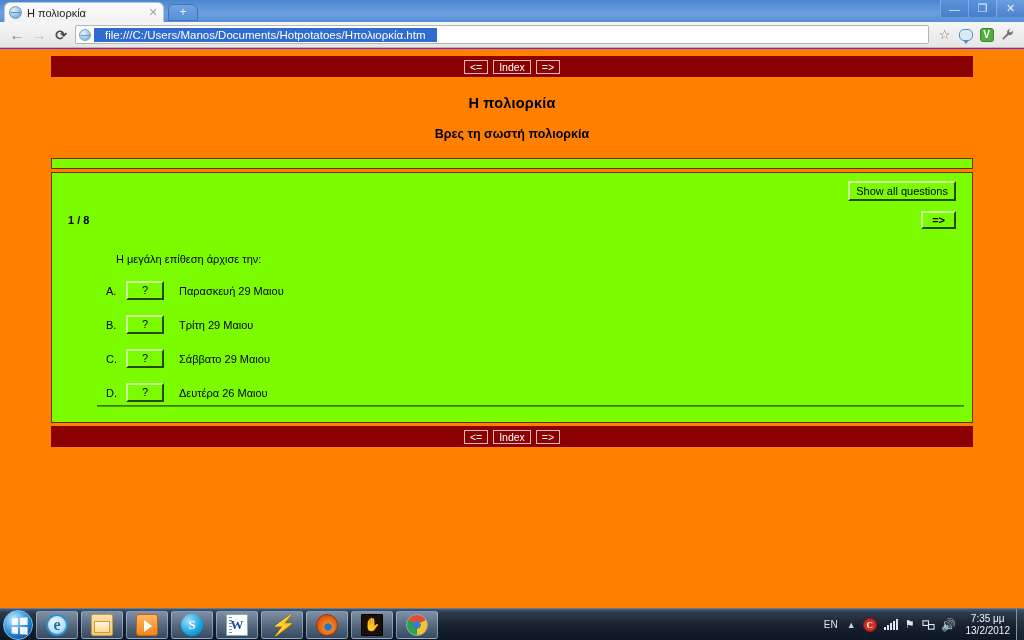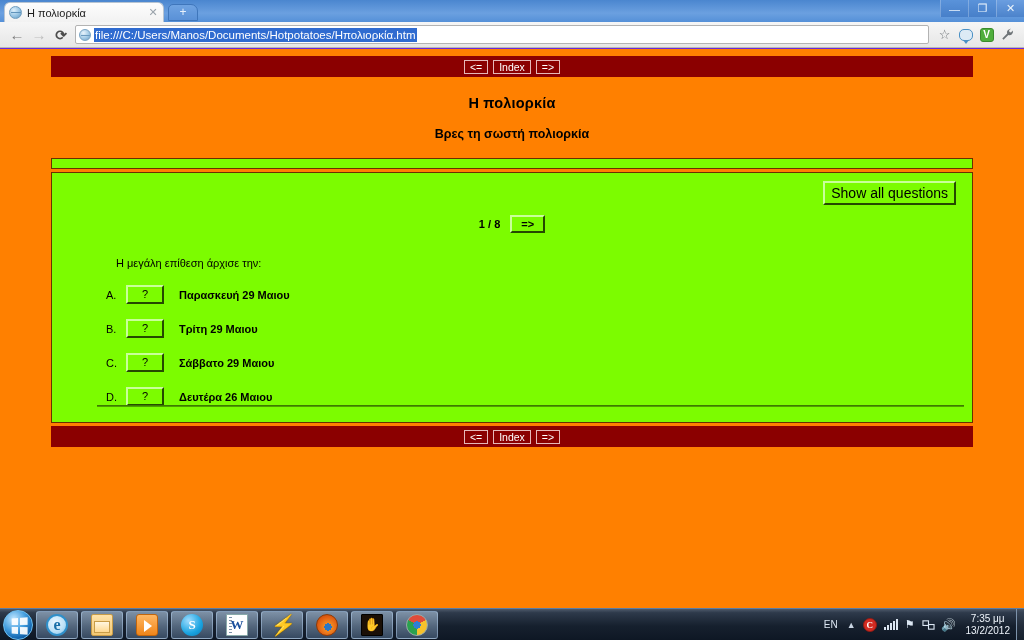--- a/index.html
+++ b/index.html
@@ -91,21 +91,21 @@
     display: flex; align-items: center; padding: 0 3px; position: relative;
   }
   .omni-favicon {
     width: 12px; height: 12px; border-radius: 50%; flex: 0 0 auto;
     background: radial-gradient(circle at 35% 30%, #e8f4fc, #9cc6e3 60%, #6d9cc0);
     border: 1px solid #7aa4c4; margin-right: 3px; position: relative; overflow:hidden;
   }
   .omni-favicon:after{content:"";position:absolute;left:1px;top:5px;width:10px;height:1px;background:#6d9cc0;}
   #omni-url {
     font-size: 11.5px; color: #fff; background: #2f6bd0;
-    padding: 1px 1px; white-space: nowrap; overflow: hidden;
+    padding: 1px 11px; white-space: nowrap; overflow: hidden;
     font-family: "Liberation Sans", sans-serif;
   }
   .tool-icon {
     width: 21px; height: 21px; display: flex; align-items: center;
     justify-content: center; font-size: 13px; color: #6f7478; flex: 0 0 auto;
   }
   .ext-bubble {
     width: 14px; height: 12px; border-radius: 5px; border: 1.5px solid #4a90c4;
     position: relative; background: #dceaf5;
   }
@@ -152,25 +152,25 @@
   }
   #quiz-panel {
     margin-top: 3px; height: 251px; background: #7cfc00;
     border: 1px solid #6b3000; position: relative; padding: 8px 16px;
   }
   #show-all-wrap { display: flex; justify-content: flex-end; }
   #show-all-btn {
     background: #7cfc00; border: 2px outset #9bff3a;
     border-top-color:#c9ff9a; border-left-color:#c9ff9a;
     border-right-color:#4f9e00; border-bottom-color:#4f9e00;
-    font-size: 14px; color: #000; padding: 2px 6px;
+    font-size: 11px; color: #000; padding: 2px 6px;
     font-family: "Liberation Sans", sans-serif;
   }
   #counter-row {
-    display: flex; align-items: center; justify-content: center;
+    display: flex; align-items: center; justify-content: space-between;
     gap: 10px; margin-top: 10px;
   }
   #q-counter { font-size: 11px; font-weight: bold; color: #000; }
   #next-btn {
     background: #7cfc00; border: 2px outset #9bff3a;
     border-top-color:#c9ff9a; border-left-color:#c9ff9a;
     border-right-color:#4f9e00; border-bottom-color:#4f9e00;
     font-size: 11px; color: #000; padding: 1px 9px; font-weight: bold;
     font-family: "Liberation Sans", sans-serif;
   }
@@ -185,21 +185,21 @@
     width: 20px; font-size: 11px; color: #000;
   }
   .answer-btn {
     width: 38px; height: 19px; background: #7cfc00;
     border: 2px outset #9bff3a;
     border-top-color:#c9ff9a; border-left-color:#c9ff9a;
     border-right-color:#4f9e00; border-bottom-color:#4f9e00;
     font-size: 11px; color: #000; text-align: center; line-height: 15px;
     font-family: "Liberation Sans", sans-serif; flex: 0 0 auto;
   }
-  .answer-text { margin-left: 15px; font-size: 11px; color: #000; font-weight: bold; }
+  .answer-text { margin-left: 15px; font-size: 11px; color: #000; }
   #quiz-hr {
     position: absolute; left: 45px; right: 8px; bottom: 15px;
     height: 2px; background: #4f9e00; border-top: 1px solid #3d7a00;
   }
 
   
   #taskbar {
     position: absolute; left: 0; bottom: 0; width: 1024px; height: 32px;
     background: linear-gradient(to bottom,#4e5a6b 0%,#2e3a4b 12%,#16202e 55%,#0e1724 100%);
     border-top: 1px solid #5d7da3;

